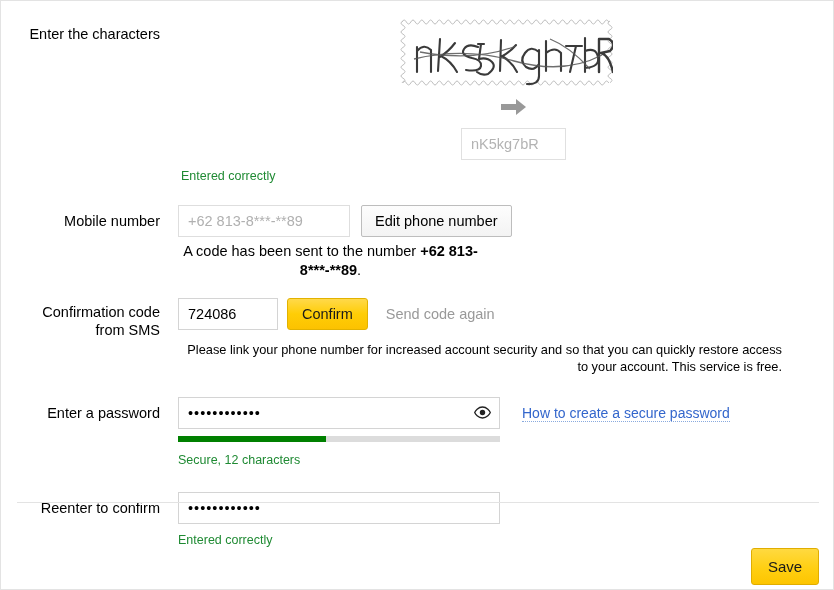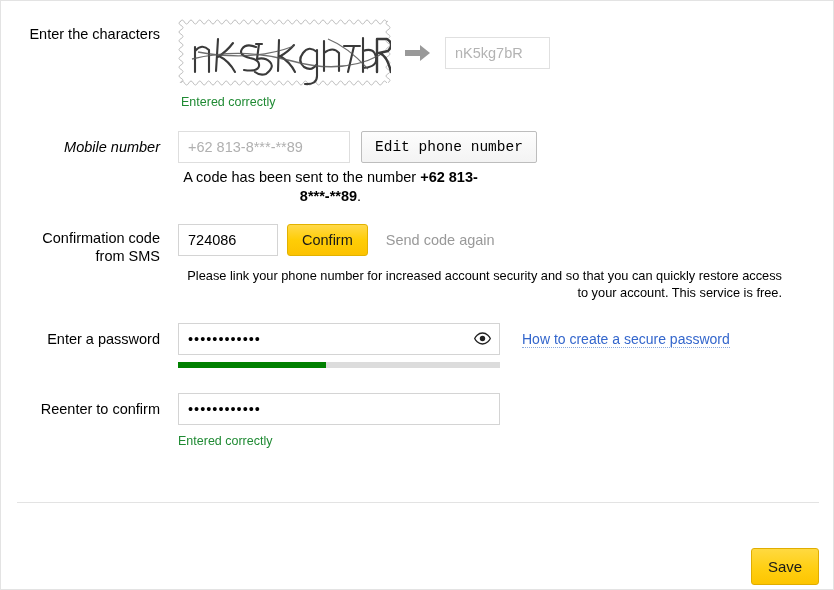--- a/index.html
+++ b/index.html
@@ -45,20 +45,21 @@
     margin-left: 18px;
     flex: 1 1 auto;
     min-width: 0;
   }
 
   
   .row-captcha .label { margin-top: 18px; }
   .captcha-wrap {
     display: flex;
     align-items: center;
+    flex-direction: column;
   }
   .captcha-box {
     position: relative;
     width: 213px;
     height: 67px;
     margin-top: 12px;
     box-sizing: border-box;
   }
   .captcha-svg { display: block; }
   .arrow {
@@ -99,21 +100,21 @@
   }
   .txt.muted { color: #b0b0b0; border-color: #dedede; }
 
   .btn-gray {
     box-sizing: border-box;
     height: 32px;
     padding: 0 13px;
     border: 1px solid #bdbdbd;
     border-radius: 2px;
     background: linear-gradient(to bottom,#fdfdfd 0%,#f3f3f3 100%);
-    font-family: Liberation Mono, monospace;
+    font-family: Liberation Sans, sans-serif;
     font-size: 14.5px;
     color: #000;
     cursor: pointer;
   }
   .btn-yellow {
     box-sizing: border-box;
     height: 32px;
     padding: 0 14px;
     border: 1px solid #e2b200;
     border-radius: 3px;
@@ -264,21 +265,21 @@
               <path d="M0 6 L15 6 L15 1 L25 9 L15 17 L15 12 L0 12 Z" fill="#999999"></path>
             </svg>
           </div>
           <input class="captcha-input" type="text" readonly="" value="nK5kg7bR" style="">
         </div>
         <div class="ok-note">Entered correctly</div>
       </div>
     </div>
 
     <div class="row" style="margin-top:22px;">
-      <div class="label" style="margin-top:7px;font-style:italic;">Mobile number</div>
+      <div class="label" style="margin-top:7px;">Mobile number</div>
       <div class="field">
         <div class="inline">
           <input class="txt muted" type="text" readonly="" style="width: 172px;" value="+62 813-8***-**89">
           <button class="btn-gray" style="margin-left:11px;">Edit phone number</button>
         </div>
         <div class="sent-note"><span>A code has been sent to the number </span><b>+62 813-8***-**89</b><span>.</span></div>
       </div>
     </div>
 
     <div class="row" style="margin-top:18px;">
@@ -305,20 +306,21 @@
             <span class="eye">
               <svg width="17" height="13" viewBox="0 0 17 13">
                 <path d="M8.5 1 C4 1 1.3 5 0.7 6.5 C1.3 8 4 12 8.5 12 C13 12 15.7 8 16.3 6.5 C15.7 5 13 1 8.5 1 Z" fill="none" stroke="#222" stroke-width="1.3"></path>
                 <circle cx="8.5" cy="6.5" r="2.7" fill="#222"></circle>
               </svg>
             </span>
           </div>
           <div class="meter">
             <div class="meter-fill" id="meterFill" style="width: 46%;"></div>
           </div>
+          <div class="ok-note" style="margin-left:0;margin-top:11px;">Secure, 12 characters</div>
         </div>
         <div class="pw-side">
           <span class="link-blue">How to create a secure password</span>
         </div>
       </div>
     </div>
 
     <div class="row" style="margin-top:25px;">
       <div class="label" style="margin-top:7px;">Reenter to confirm</div>
       <div class="field">

